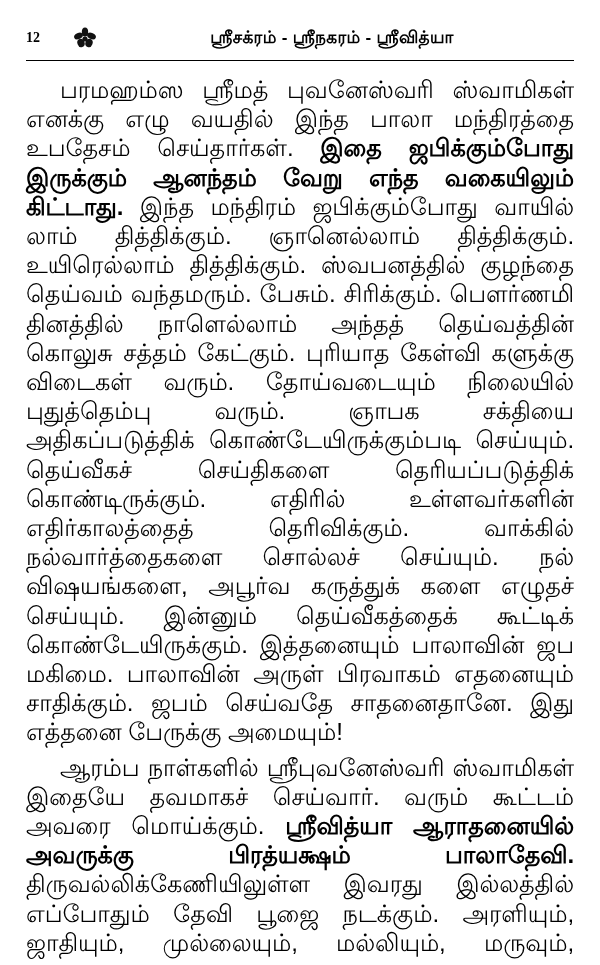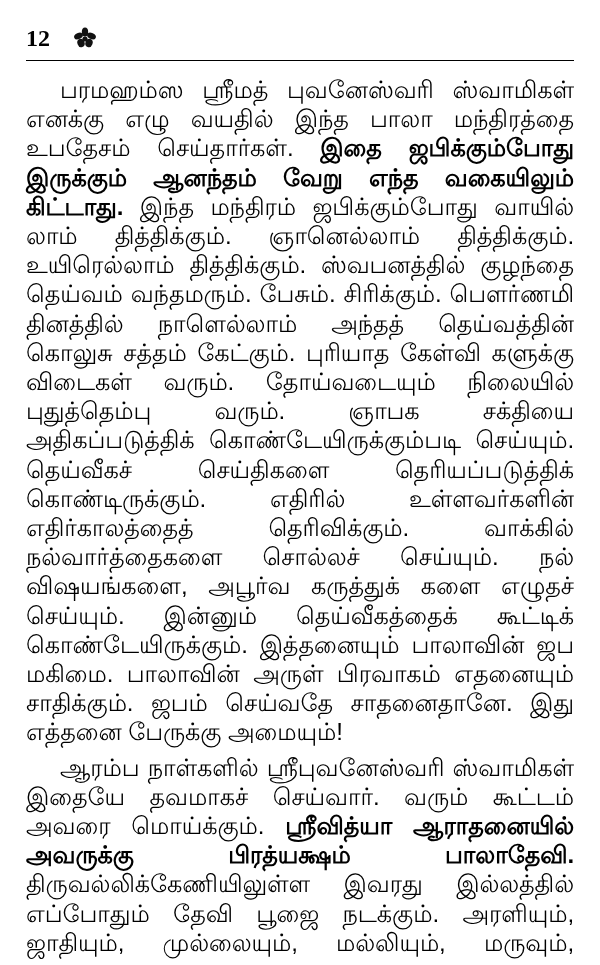--- a/index.html
+++ b/index.html
@@ -23,21 +23,21 @@
     padding: 18px 26px 0 26px;
   }
   .header {
     display: flex;
     align-items: center;
     height: 40px;
     margin-bottom: 2px;
   }
   .page-number {
     font-family: "Liberation Serif", serif;
-    font-size: 24px;
+    font-size: 14px;
     font-weight: bold;
     width: 44px;
     text-align: left;
     line-height: 1;
   }
   .ornament {
     width: 30px;
     height: 26px;
     display: flex;
     align-items: center;
@@ -91,20 +91,21 @@
         <g fill="#111">
           <ellipse cx="14" cy="6" rx="3.2" ry="4.6"></ellipse>
           <ellipse cx="7.5" cy="10" rx="4.6" ry="3.1" transform="rotate(-25 7.5 10)"></ellipse>
           <ellipse cx="20.5" cy="10" rx="4.6" ry="3.1" transform="rotate(25 20.5 10)"></ellipse>
           <ellipse cx="10" cy="17" rx="3.6" ry="4.2" transform="rotate(-20 10 17)"></ellipse>
           <ellipse cx="18" cy="17" rx="3.6" ry="4.2" transform="rotate(20 18 17)"></ellipse>
           <circle cx="14" cy="13" r="2.6"></circle>
         </g>
       </svg>
     </div>
+    <div class="header-title">ஸ்ரீசக்ரம் - ஸ்ரீநகரம் - ஸ்ரீவித்யா</div>
   </div>
 
   <hr class="rule">
 
   <div class="body-text">
 
     <p class="para"><span>பரமஹம்ஸ ஸ்ரீமத் புவனேஸ்வரி ஸ்வாமிகள் எனக்கு எழு வயதில் இந்த பாலா மந்திரத்தை உபதேசம் செய்தார்கள். </span><span class="b">இதை ஜபிக்கும்போது இருக்கும் ஆனந்தம் வேறு எந்த வகையிலும் கிட்டாது. </span><span>இந்த மந்திரம் ஜபிக்கும்போது வாயில் லாம் தித்திக்கும். ஞானெல்லாம் தித்திக்கும். உயிரெல்லாம் தித்திக்கும். ஸ்வபனத்தில் குழந்தை தெய்வம் வந்தமரும். பேசும். சிரிக்கும். பௌர்ணமி தினத்தில் நாளெல்லாம் அந்தத் தெய்வத்தின் கொலுசு சத்தம் கேட்கும். புரியாத கேள்வி களுக்கு விடைகள் வரும். தோய்வடையும் நிலையில் புதுத்தெம்பு வரும். ஞாபக சக்தியை அதிகப்படுத்திக் கொண்டேயிருக்கும்படி செய்யும். தெய்வீகச் செய்திகளை தெரியப்படுத்திக் கொண்டிருக்கும். எதிரில் உள்ளவர்களின் எதிர்காலத்தைத் தெரிவிக்கும். வாக்கில் நல்வார்த்தைகளை சொல்லச் செய்யும். நல் விஷயங்களை, அபூர்வ கருத்துக் களை எழுதச் செய்யும். இன்னும் தெய்வீகத்தைக் கூட்டிக் கொண்டேயிருக்கும். இத்தனையும் பாலாவின் ஜப மகிமை. பாலாவின் அருள் பிரவாகம் எதனையும் சாதிக்கும். ஜபம் செய்வதே சாதனைதானே. இது எத்தனை பேருக்கு அமையும்!</span></p>
 
     <p class="para"><span>ஆரம்ப நாள்களில் ஸ்ரீபுவனேஸ்வரி ஸ்வாமிகள் இதையே தவமாகச் செய்வார். வரும் கூட்டம் அவரை மொய்க்கும். </span><span class="b">ஸ்ரீவித்யா ஆராதனையில் அவருக்கு பிரத்யக்ஷம் பாலாதேவி. </span><span>திருவல்லிக்கேணியிலுள்ள இவரது இல்லத்தில் எப்போதும் தேவி பூஜை நடக்கும். அரளியும், ஜாதியும், முல்லையும், மல்லியும், மருவும், தவனமும், துளசியும் வில்வமும் இவர் ஆராதிக்கும் ராஜராஜேஸ்வரியின் திருவடியைத் தழுவி, சிறு குன்று போல் காட்சியளிக்கும். பூவே தேவியோ, எனத் தோன்றும். ஸஹஸ்ரநாமார்ச்சனைகள் இங்கே ஸர்வசாதாரணம். அஷ்டோத்திரமே பார்க்க முடியாது. பூவின் மணம் எப்போதும் நிறைந்து இருப்பதே தேவியின் கிருபையாகும். அருள் நிறைந்திருப்பதற்கு அடையாளம் பூவின் வாசனையேயாகும். தேவி நித்ய வாஸம் செய்கிறாள் என்பதை இதைக் கொண்டே</span></p>
 

